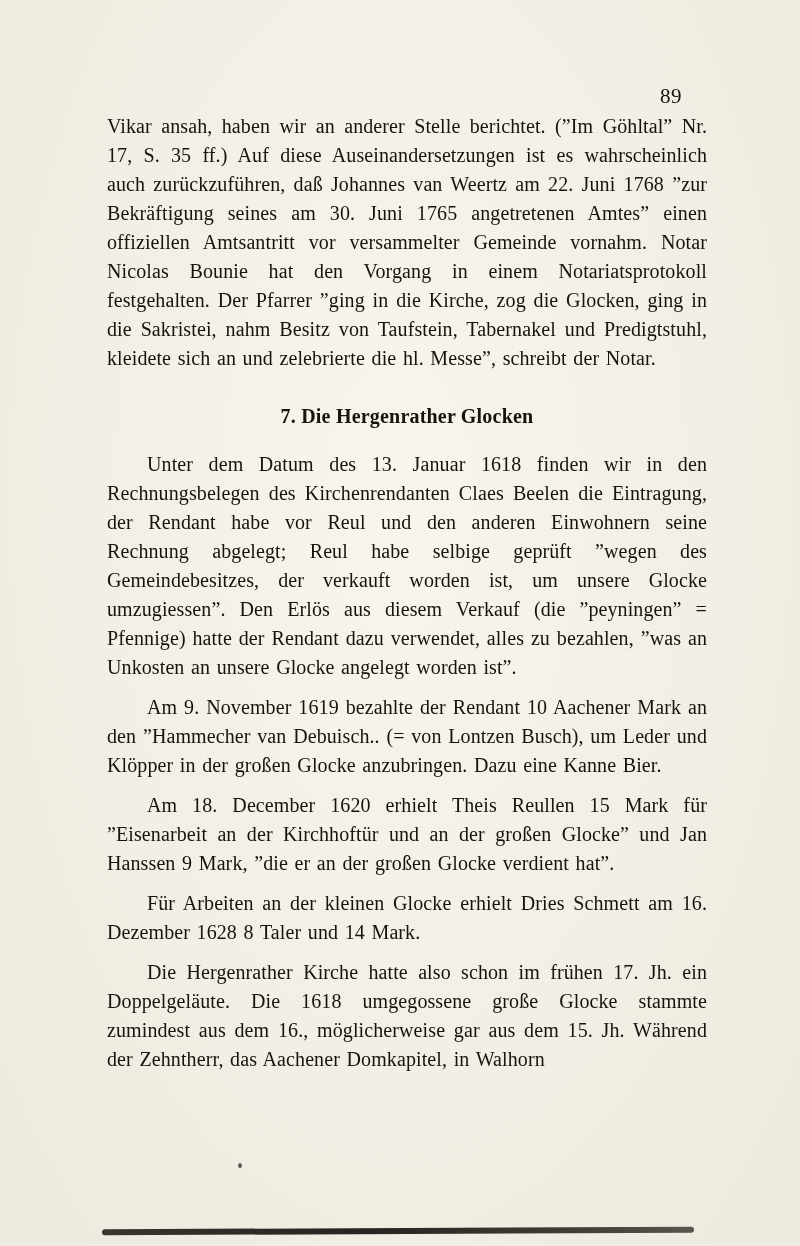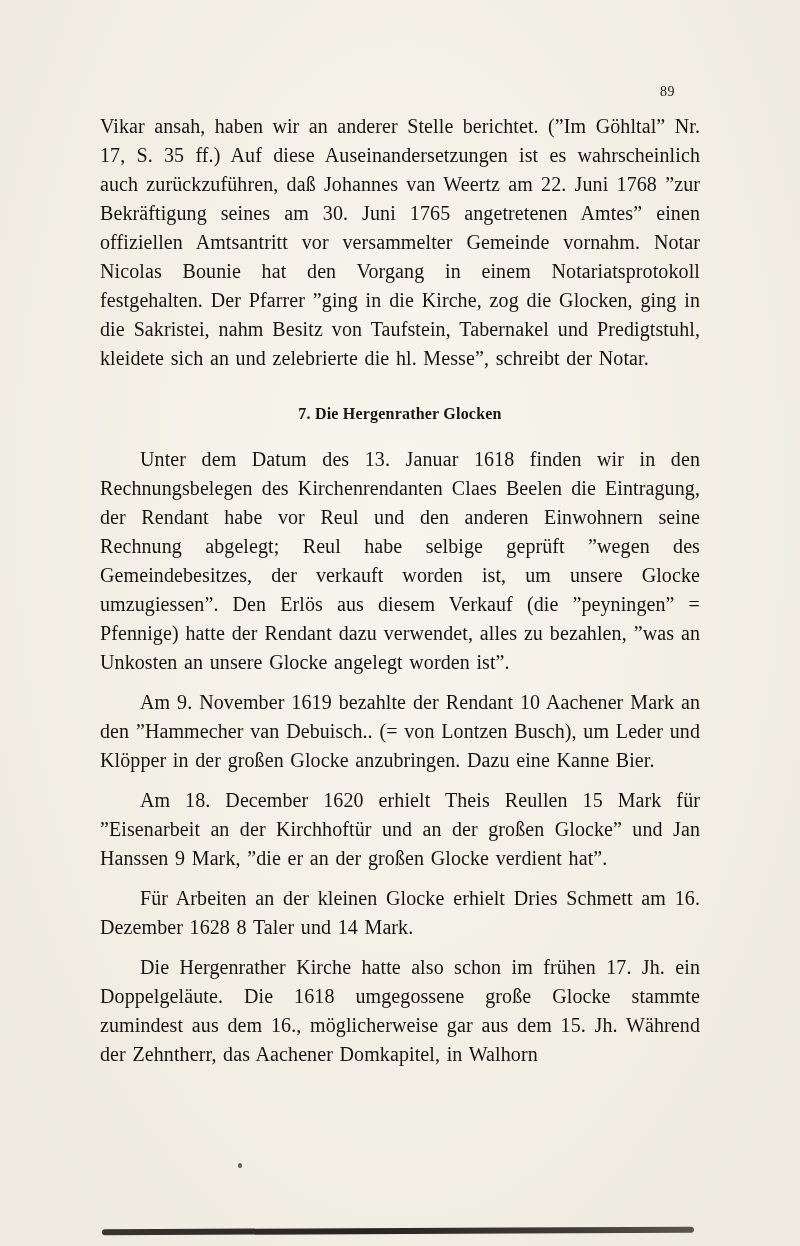--- a/index.html
+++ b/index.html
@@ -23,43 +23,43 @@
     width: 800px;
     height: 1246px;
     background:
       radial-gradient(ellipse at 50% 40%, rgba(255,255,255,0.25), rgba(0,0,0,0.03) 90%),
       var(--paper);
   }
   .page-number {
     position: absolute;
     top: 84px;
     left: 660px;
-    font-size: 14px;
+    font-size: 21px;
     letter-spacing: 0.5px;
   }
   .text-col {
     position: absolute;
-    left: 100px;
+    left: 107px;
     top: 112px;
     width: 600px;
   }
   .para {
     margin: 0 0 11px 0;
     font-size: 20px;
     line-height: 29px;
     text-align: justify;
     word-spacing: 1.5px;
     letter-spacing: 0.1px;
   }
   .para.indent {
     text-indent: 40px;
   }
   .heading {
     margin: 32px 0 22px 0;
-    font-size: 16px;
+    font-size: 20px;
     font-weight: bold;
     text-align: center;
     letter-spacing: 0.2px;
   }
   .scan-dot {
     position: absolute;
     left: 238px;
     top: 1163px;
     width: 4px;
     height: 5px;

